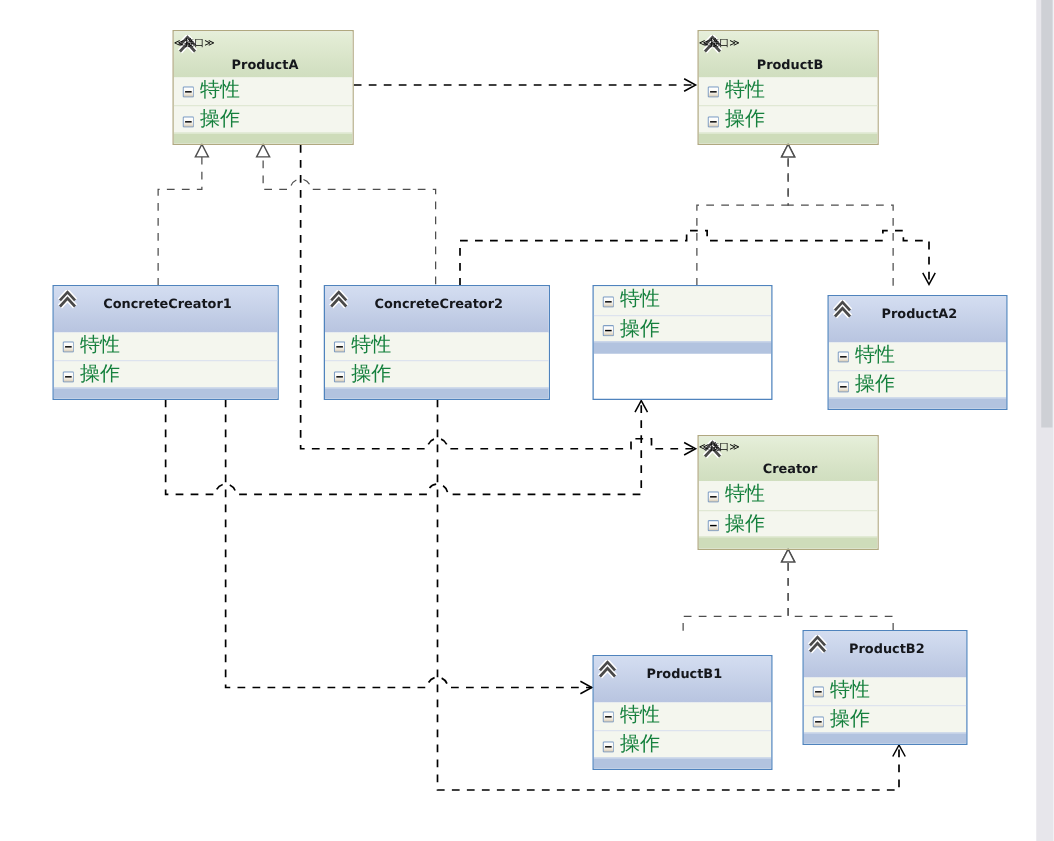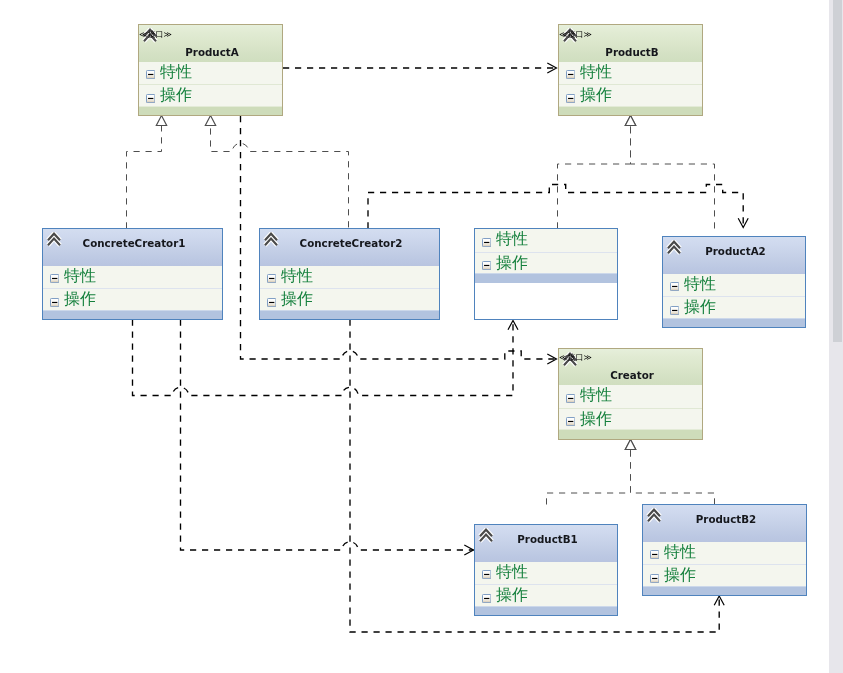--- a/index.html
+++ b/index.html
@@ -428,21 +428,21 @@
                   <stop offset="1" stop-color="#cfc2ab"></stop>
                 </linearGradient>
               </defs>
               <rect x="0.5" y="0.5" width="8.4" height="8.2" rx="0.8" fill="url(#mg)" stroke="#7f9ec4" stroke-width="1"></rect>
               <rect x="2.05" y="3.9" width="5.3" height="1.15" fill="#000000"></rect>
             </svg></span>
       <span class="mlabel">操作</span>
     </div>
     <div class="nfoot"></div>
       </div>
-      <div class="node cls" style="left: 642px; top: 504px; width: 165px; height: 92px;">
+      <div class="node cls" style="left: 642px; top: 504px; width: 132px; height: 92px;">
         <div class="nhead">
       <span class="chev"><svg viewBox="0 0 16 16" width="16" height="16">
               <g fill="none" stroke-linecap="butt" stroke-linejoin="miter">
                 <path d="M1.95 8.3 L8 1.7 L14.05 8.3" stroke="#ffffff" stroke-width="4.5"></path>
                 <path d="M1.95 13.2 L8 6.6 L14.05 13.2" stroke="#ffffff" stroke-width="4.5"></path>
                 <path d="M1.95 8.3 L8 1.7 L14.05 8.3" stroke="#4a4a4a" stroke-width="2.15"></path>
                 <path d="M1.95 13.2 L8 6.6 L14.05 13.2" stroke="#4a4a4a" stroke-width="2.15"></path>
               </g>
             </svg></span>
 

